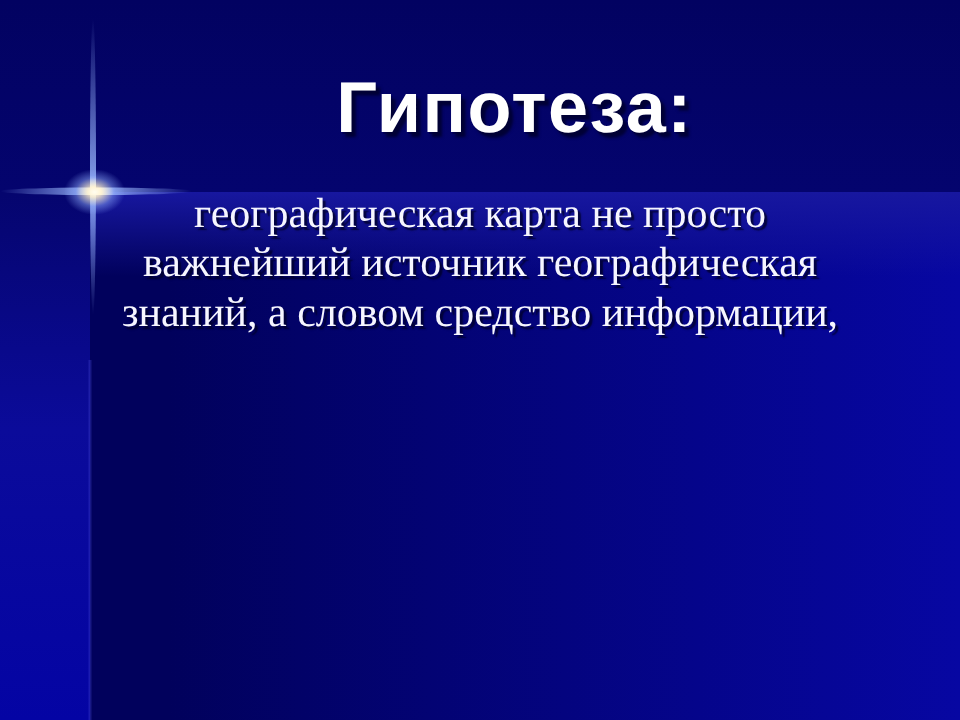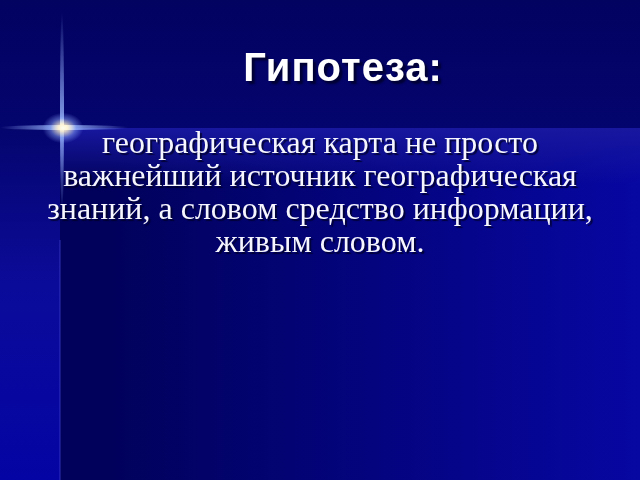--- a/index.html
+++ b/index.html
@@ -21,24 +21,24 @@
   
   .flare-beam-h{position:absolute;left:0;top:125px;width:128px;height:5px;border-radius:50%;
     background:linear-gradient(90deg,rgba(130,160,255,0) 0%,rgba(155,185,255,.75) 40%,#ffffff 48%,#ffffff 52%,rgba(155,185,255,.75) 60%,rgba(130,160,255,0) 100%);}
   .flare-beam-v{position:absolute;left:60px;top:12px;width:4px;height:198px;border-radius:50%;
     background:linear-gradient(180deg,rgba(130,160,255,0) 0%,rgba(155,185,255,.8) 53%,#ffffff 57%,rgba(155,185,255,.8) 61%,rgba(130,160,255,0) 100%);}
   .flare-core{position:absolute;left:43px;top:113px;width:40px;height:30px;
     background:radial-gradient(ellipse at center,#fffdf0 0%,rgba(255,242,205,.85) 16%,rgba(145,175,255,.45) 45%,rgba(120,150,255,0) 72%);}
   
   .title{position:absolute;left:70px;right:24px;top:45px;margin:0;
     text-align:center;font-family:"Liberation Sans",sans-serif;
-    font-weight:800;font-size:40px;letter-spacing:1px;color:#ffffff;
+    font-weight:800;font-size:48px;letter-spacing:1px;color:#ffffff;
     text-shadow:3px 3px 2px #000035,1px 1px 0 #000050;}
   .body-text{position:absolute;left:0;right:0;top:126px;
-    text-align:center;color:#f6f6ff;font-size:32px;line-height:33px;}
+    text-align:center;color:#f6f6ff;font-size:28px;line-height:33px;}
   .body-text .line{white-space:pre;text-shadow:2px 2px 1px rgba(0,0,40,.8);}
 </style>
 </head>
 <body>
 
 <div class="slide">
 
   <div class="bg-top-band"></div>
   <div class="bg-left-strip"></div>
   <div class="bg-main-panel"></div>
@@ -49,16 +49,15 @@
     <div class="flare-beam-h"></div>
     <div class="flare-core"></div>
   </div>
 
   <h1 class="title">Гипотеза:</h1>
 
   <div class="body-text">
     <div class="line">географическая карта не просто</div>
     <div class="line">важнейший источник географическая</div>
     <div class="line">знаний, а словом средство информации,</div>
-    <div class="line">живым словом.</div>
   </div>
 
 </div>
 
 </body></html>

